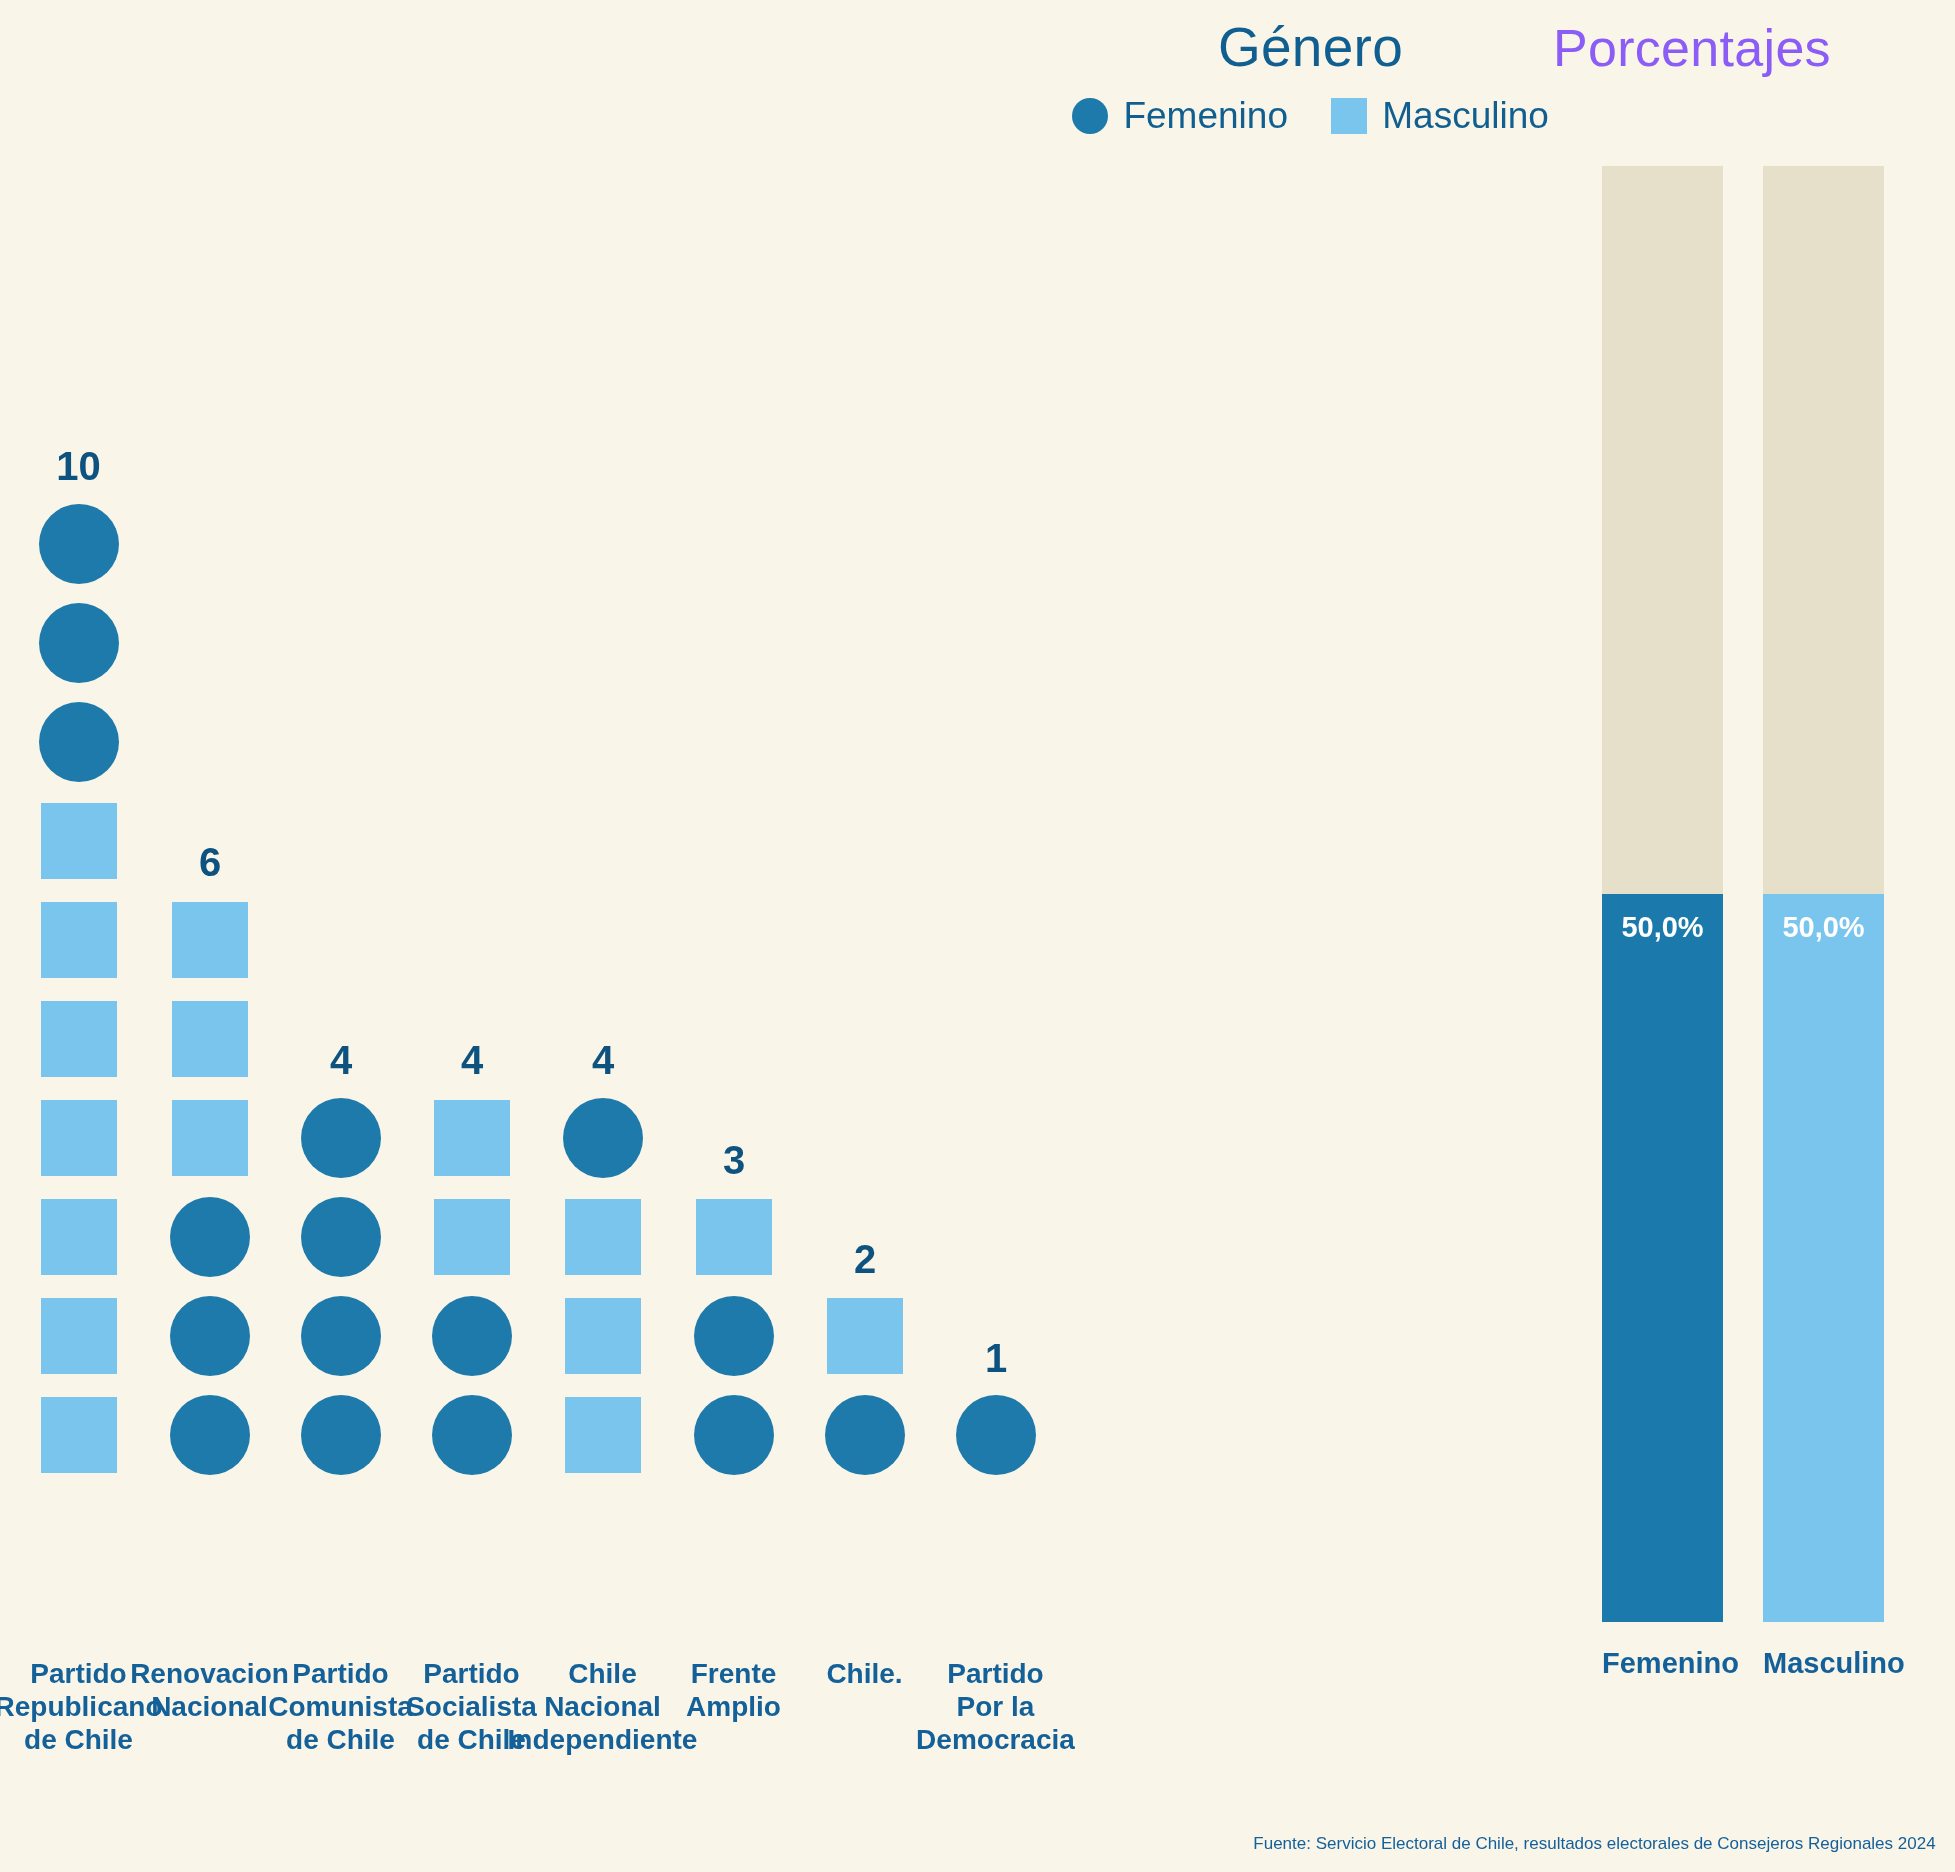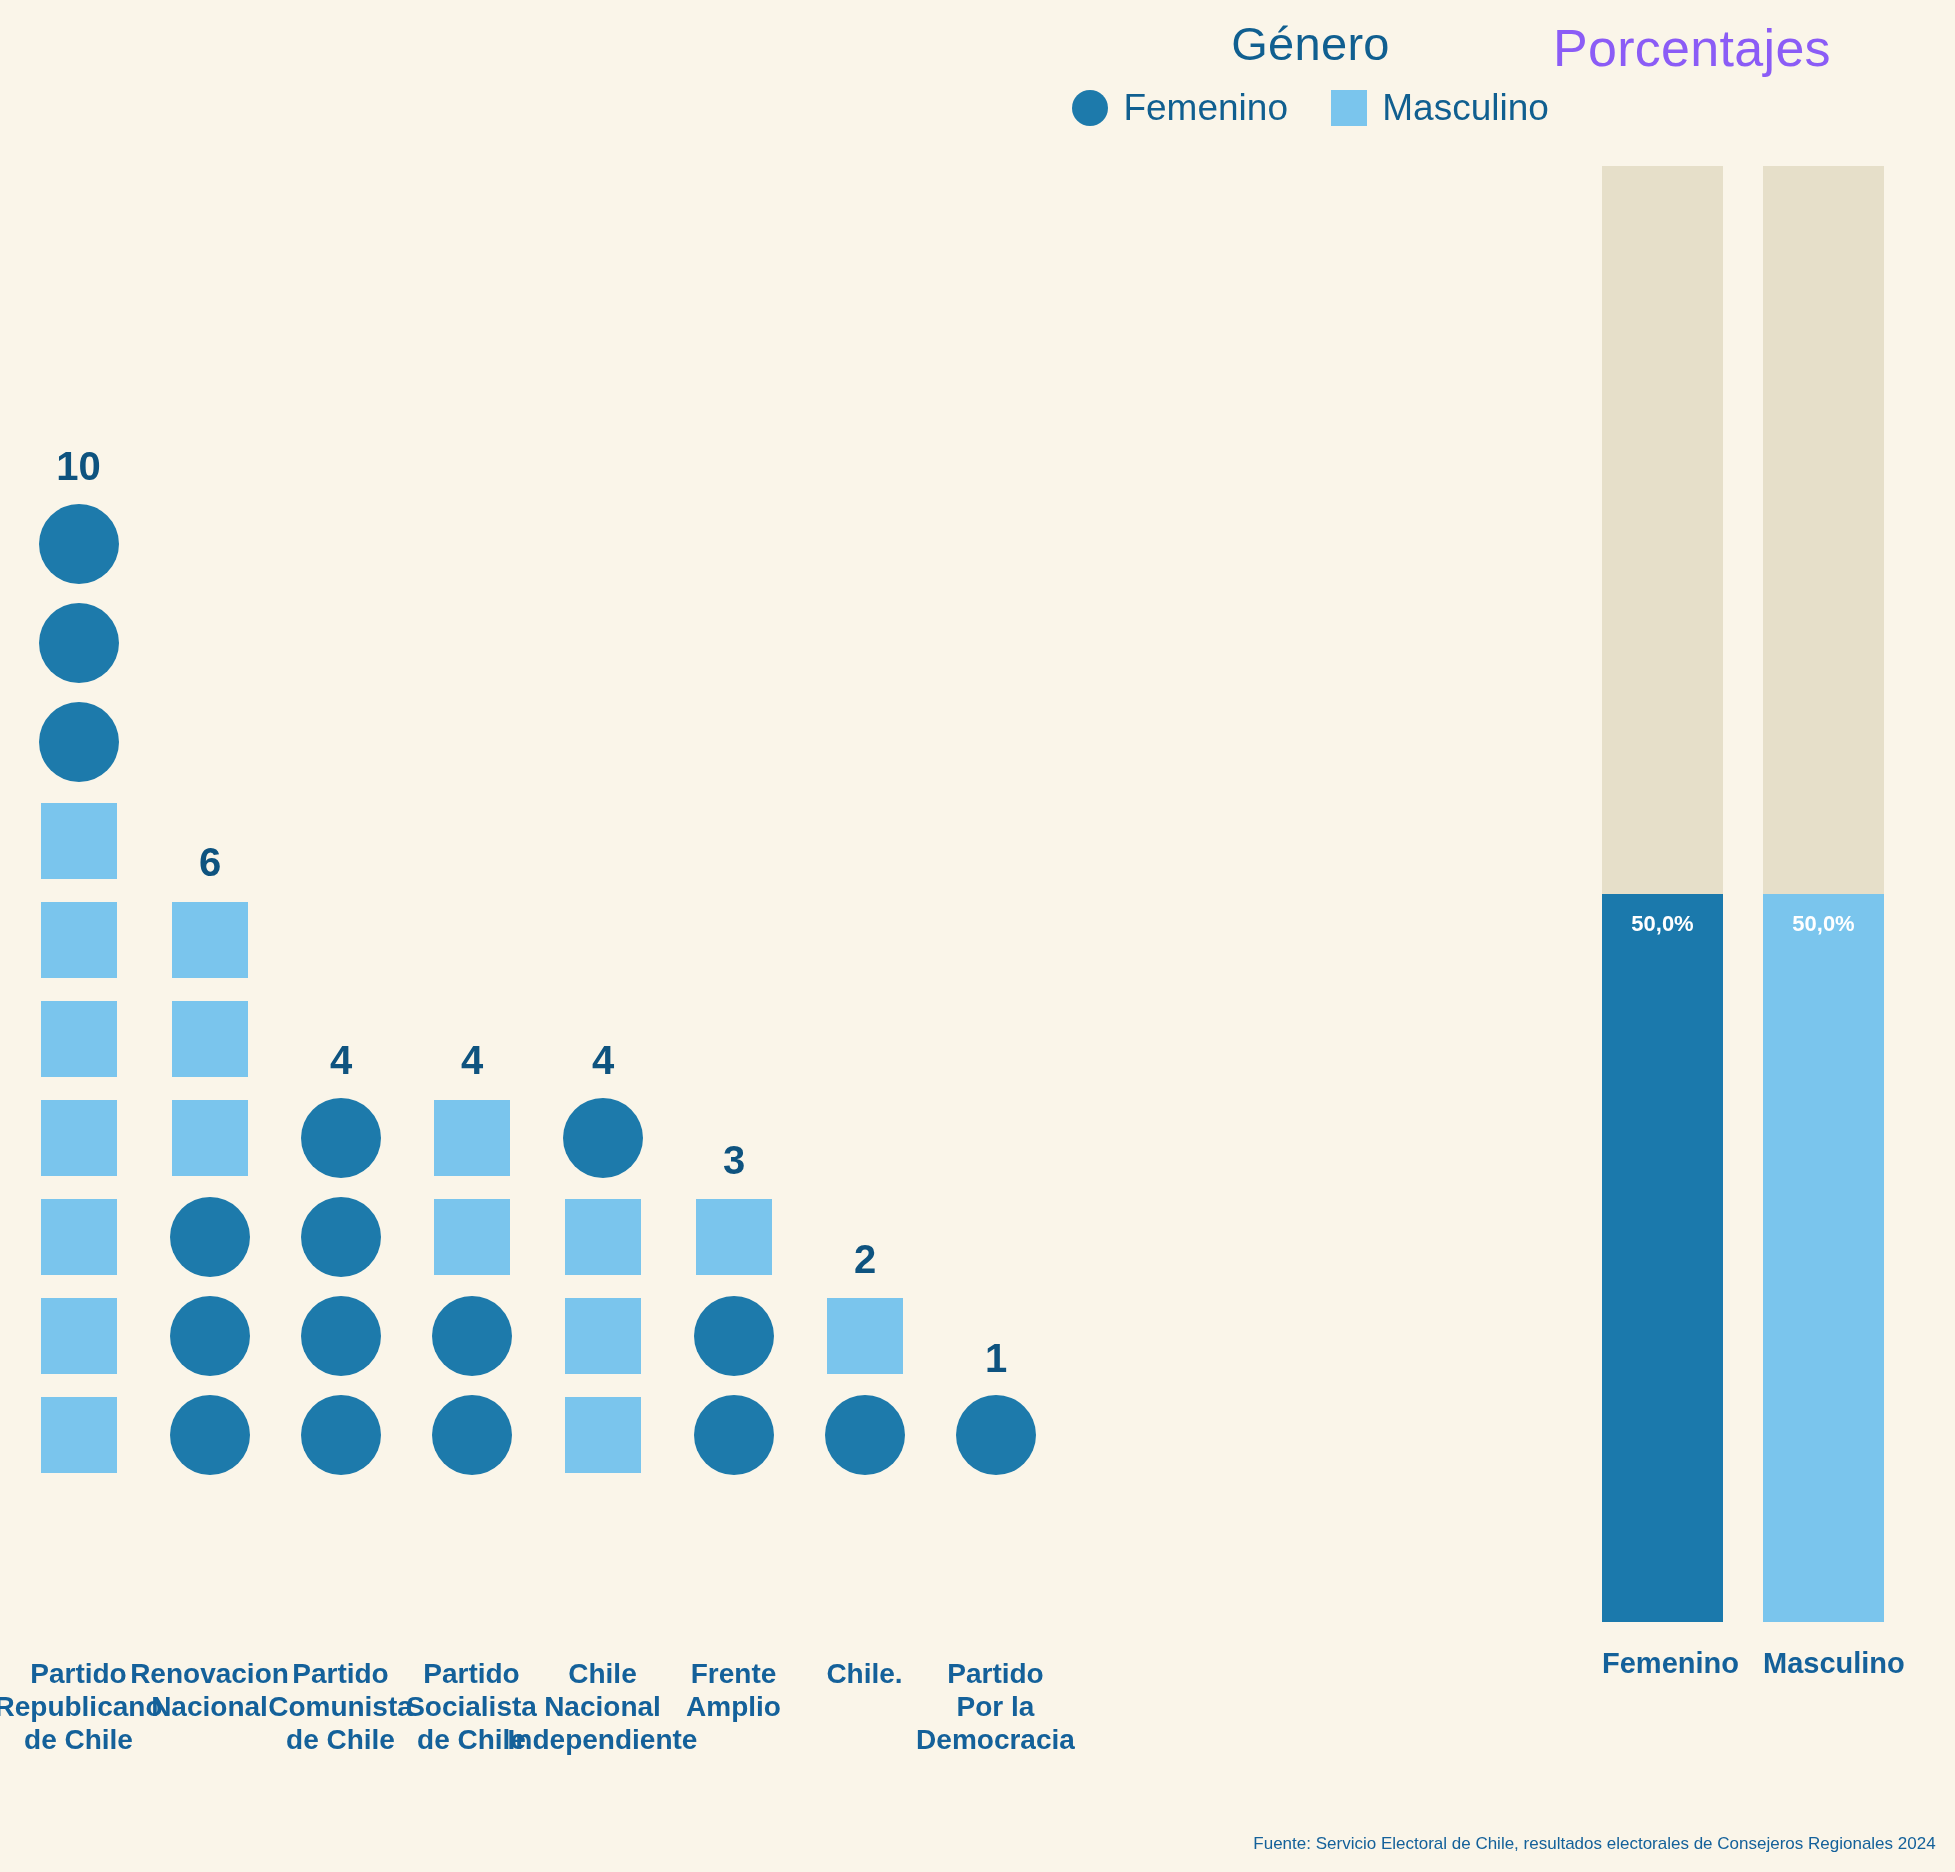--- a/index.html
+++ b/index.html
@@ -17,21 +17,21 @@
 
   
   #legend-block {
     position: absolute;
     left: 1068px;
     top: 19.4px;
     width: 485px;
     text-align: center;
   }
   #legend-title {
-    font-size: 47px;
+    font-size: 55px;
     color: #105f90;
     font-weight: 400;
     letter-spacing: 0.3px;
     line-height: 1.05;
   }
   #legend-items {
     margin-top: 18px;
     display: flex;
     justify-content: center;
     align-items: center;
@@ -154,21 +154,21 @@
     width: 100%;
     display: flex;
     justify-content: center;
     align-items: flex-start;
     padding-top: 16.6px;
     box-sizing: border-box;
   }
   .pct-fill.fem { background: #1b79ac; }
   .pct-fill.masc { background: #7ac5ed; }
   .pct-value {
-    font-size: 22px;
+    font-size: 29px;
     font-weight: bold;
     color: #ffffff;
   }
   .pct-label {
     margin-top: 25px;
     text-align: center;
     font-size: 29px;
     font-weight: bold;
     color: #14619a;
     width: 121px;

